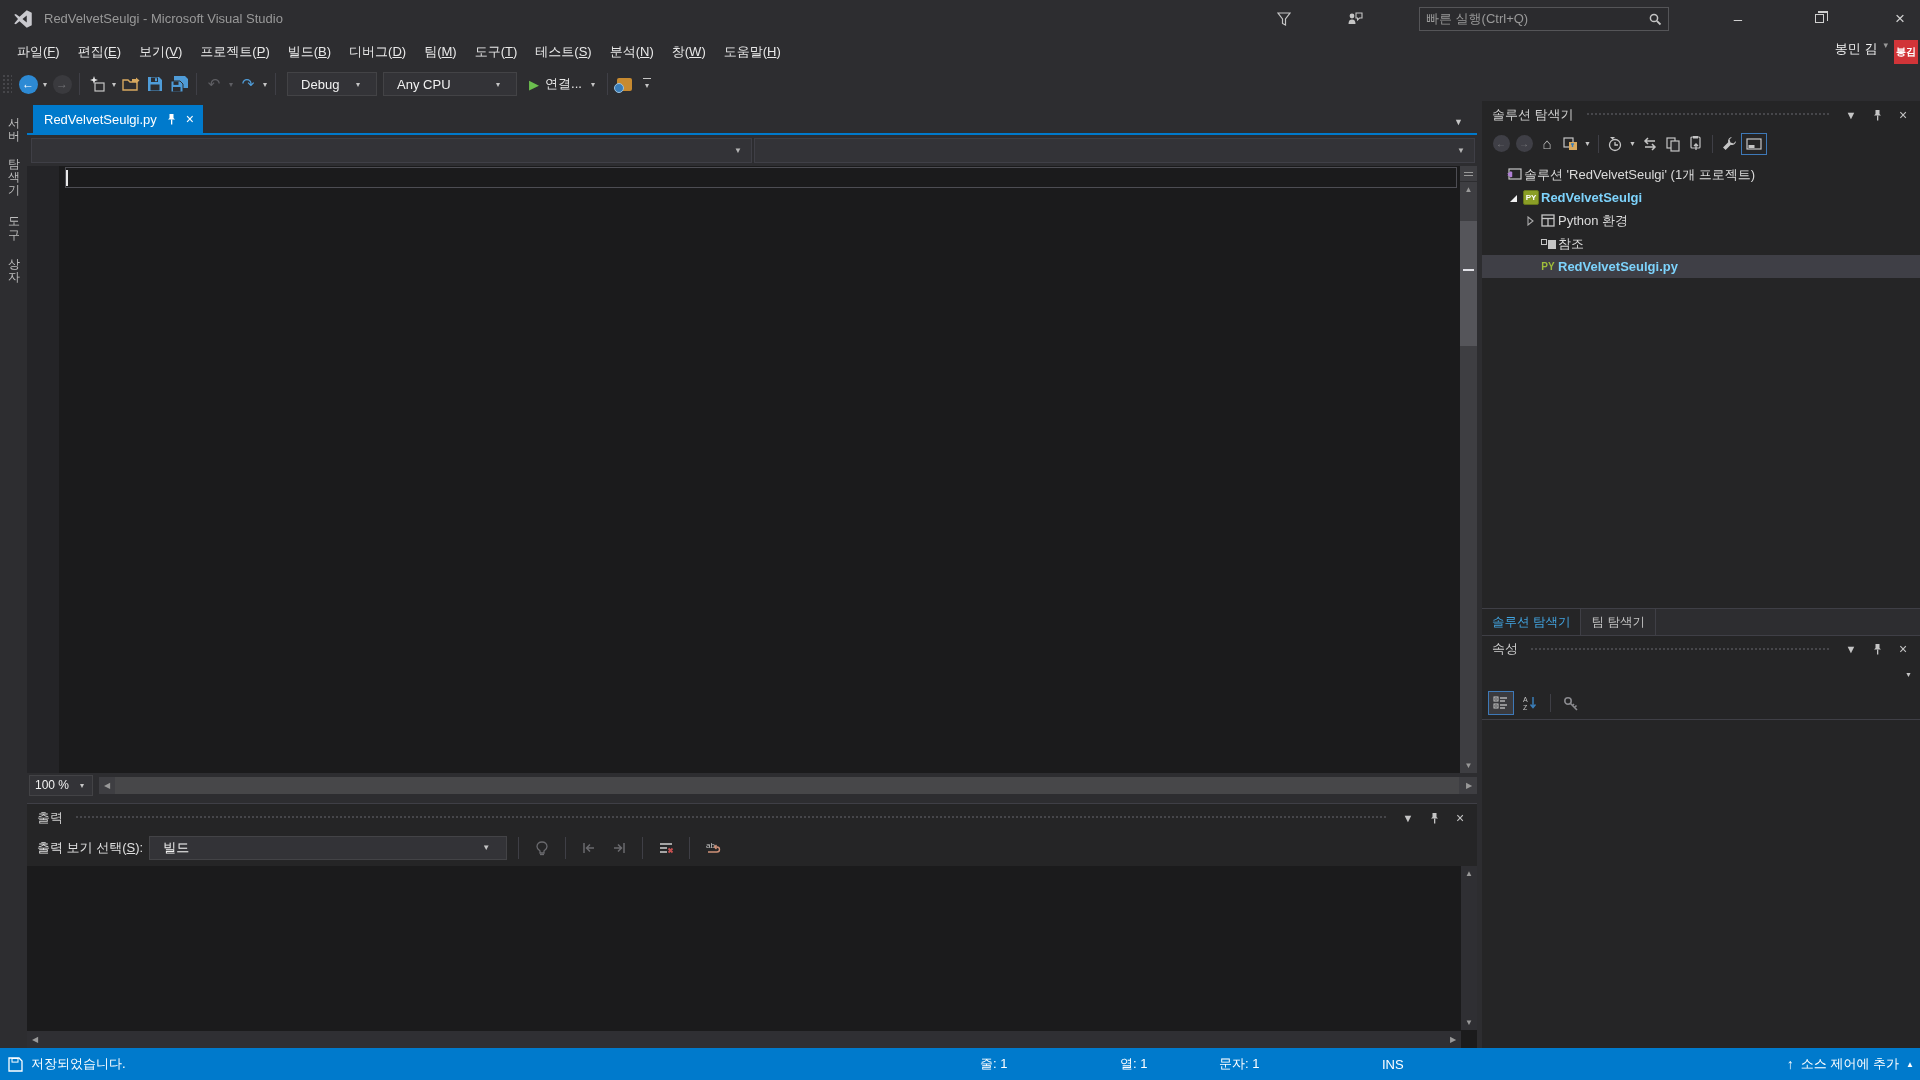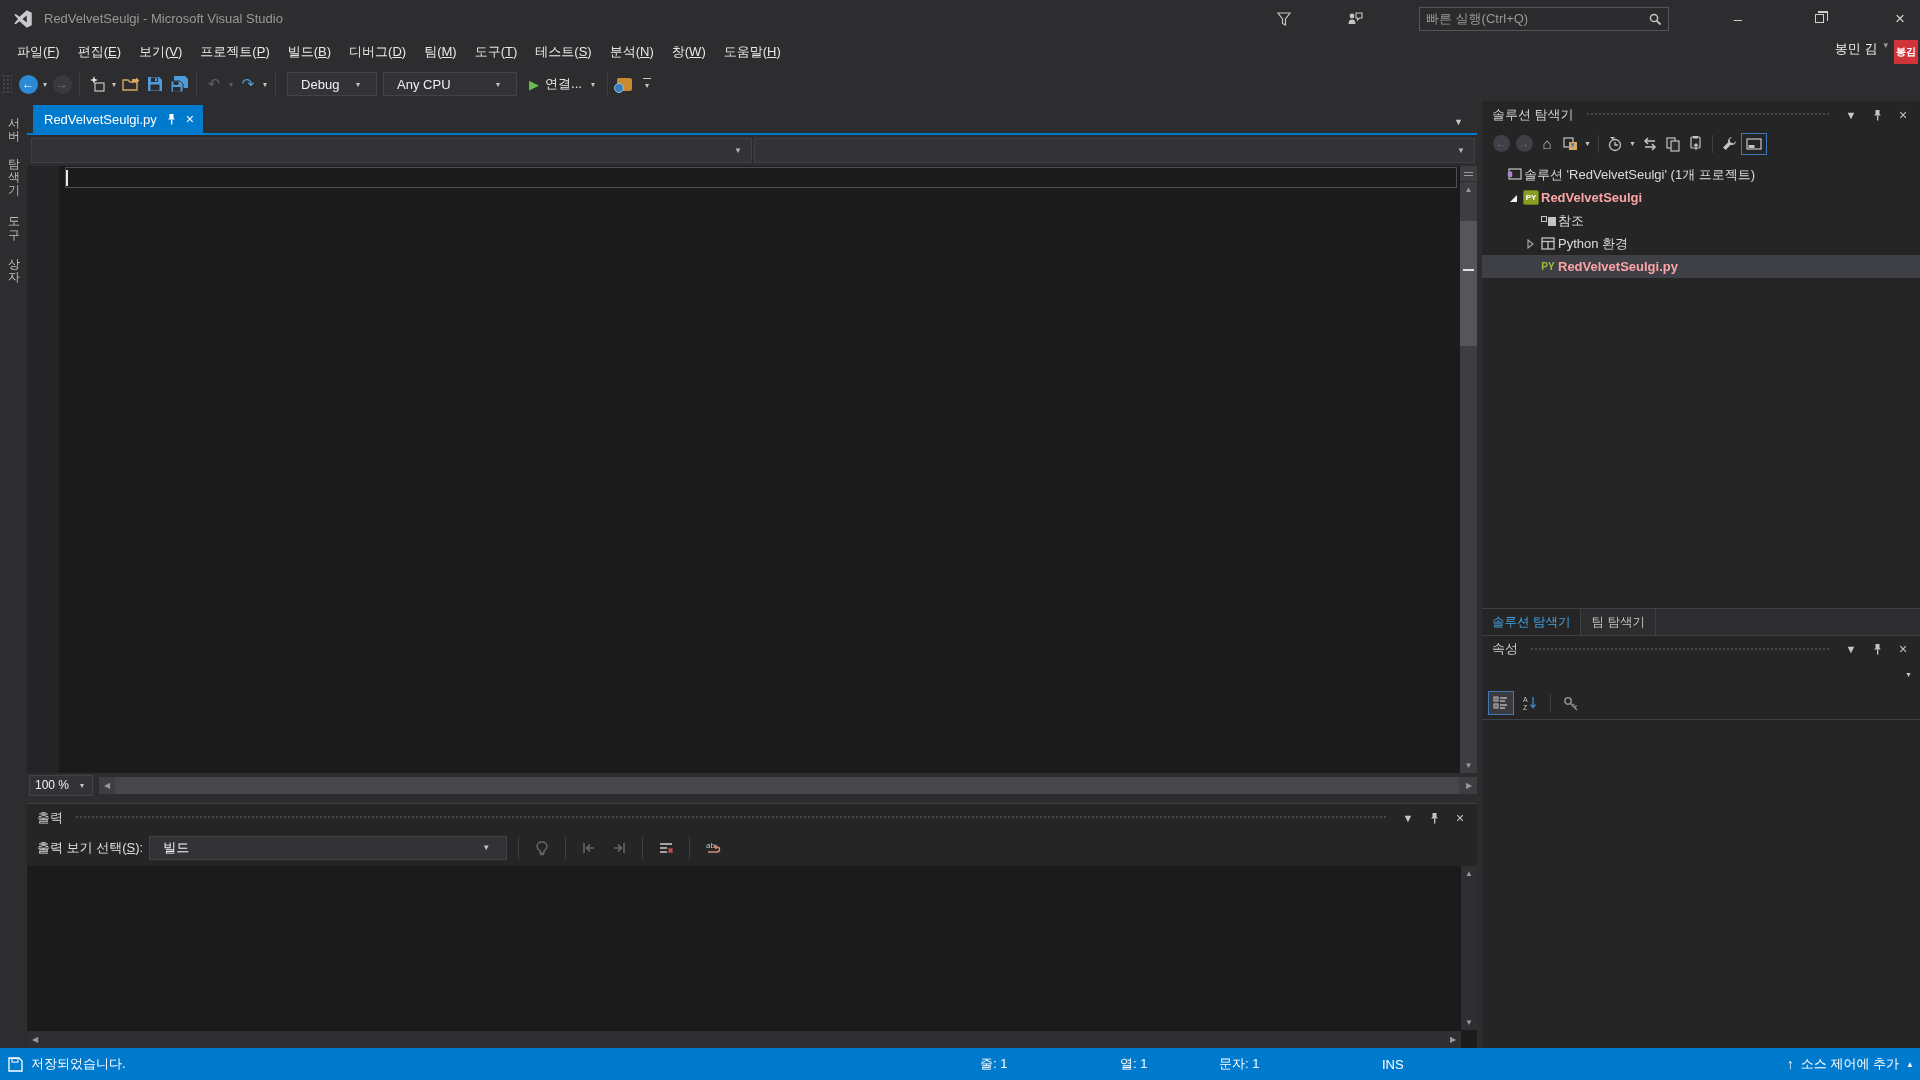--- a/index.html
+++ b/index.html
@@ -132,21 +132,21 @@
      display:flex; align-items:center; justify-content:center; font-size:10px; }
   .se-sep { width:1px; height:18px; background:#3F3F46; margin:0 4px; }
   .mini-caret { color:#C5C5C5; font-size:7px; padding:0 2px; }
   .preview-btn { width:26px; height:22px; border:1px solid #3E79B8; display:flex; align-items:center; justify-content:center; }
   .se-search { height:29px; padding:2px 1px; border-top:1px solid #3F3F46; border-bottom:1px solid #3F3F46;
      display:flex; align-items:center; background:#252526; }
   .se-search-text { color:#7F7F7F; padding-left:8px; flex:1; }
   .tree { flex:431 1 0; overflow:hidden; padding-top:4px; }
   .tree-row { height:23px; display:flex; align-items:center; color:#DCDCDC; white-space:nowrap; }
   .tree-row.selected { background:#3F3F46; color:#FFFFFF; }
-  .tree-row.bold .tree-label { font-weight:bold; color:#fca5a5; }
+  .tree-row.bold .tree-label { font-weight:bold; color:#7dd3fc; }
   .expander { width:16px; display:flex; align-items:center; justify-content:center; flex:0 0 auto; }
   .tree-icon { width:20px; display:flex; align-items:center; justify-content:center; flex:0 0 auto; }
   .py-badge { width:16px; height:15px; background:#8A9E26; border:1px solid #66761B; border-radius:2px;
      color:#fff; font-size:8px; font-weight:bold; display:flex; align-items:center; justify-content:center; }
   .py-text { color:var(--pygreen,#9FBD3B); font-weight:bold; font-size:10px; }
   .ref-icon { display:flex; align-items:flex-end; gap:1px; }
   .ref-icon .b1 { width:6px; height:6px; border:1px solid #C5C5C5; margin-bottom:4px; }
   .ref-icon .b2 { width:8px; height:9px; background:#C5C5C5; }
   .se-tabs { height:27px; border-top:1px solid #3F3F46; background:#2D2D30; display:flex; align-items:stretch; }
   .se-tab { padding:0 10px; display:flex; align-items:center; font-size:12.5px; color:#C5C5C5; border-right:1px solid #3F3F46; }
@@ -529,43 +529,43 @@
               <svg width="10" height="10" viewBox="0 0 10 10">
                 <polygon points="9,2 9,9 2,9" fill="#F1F1F1"></polygon>
               </svg>
             </span>
             <span class="tree-icon">
               <span class="py-badge">PY</span>
             </span>
             <span class="tree-label">RedVelvetSeulgi</span>
           </div>
           <div class="tree-row" style="padding-left: 40px;">
+            <span class="expander">
+              <svg width="10" height="10" viewBox="0 0 10 10">
+                <polygon points="3,1 8,5 3,9" fill="none" stroke="#ABABAB" stroke-width="1.1"></polygon>
+              </svg>
+            </span>
+            <span class="tree-icon">
+              <svg width="14" height="13" viewBox="0 0 14 13">
+                <rect x="1" y="1" width="12" height="11" fill="none" stroke="#C5C5C5" stroke-width="1.3"></rect>
+                <line x1="1" y1="4.5" x2="13" y2="4.5" stroke="#C5C5C5" stroke-width="1.3"></line>
+                <line x1="7" y1="4.5" x2="7" y2="12" stroke="#C5C5C5" stroke-width="1.3"></line>
+              </svg>
+            </span>
+            <span class="tree-label">Python 환경</span>
+          </div>
+          <div class="tree-row" style="padding-left: 40px;">
             <span class="expander"></span>
             <span class="tree-icon">
               <span class="ref-icon">
                 <span class="b1"></span>
                 <span class="b2"></span>
               </span>
             </span>
             <span class="tree-label">참조</span>
-          </div>
-          <div class="tree-row" style="padding-left: 40px;">
-            <span class="expander">
-              <svg width="10" height="10" viewBox="0 0 10 10">
-                <polygon points="3,1 8,5 3,9" fill="none" stroke="#ABABAB" stroke-width="1.1"></polygon>
-              </svg>
-            </span>
-            <span class="tree-icon">
-              <svg width="14" height="13" viewBox="0 0 14 13">
-                <rect x="1" y="1" width="12" height="11" fill="none" stroke="#C5C5C5" stroke-width="1.3"></rect>
-                <line x1="1" y1="4.5" x2="13" y2="4.5" stroke="#C5C5C5" stroke-width="1.3"></line>
-                <line x1="7" y1="4.5" x2="7" y2="12" stroke="#C5C5C5" stroke-width="1.3"></line>
-              </svg>
-            </span>
-            <span class="tree-label">Python 환경</span>
           </div>
           <div class="tree-row selected bold" style="padding-left: 40px;">
             <span class="expander"></span>
             <span class="tree-icon">
               <span class="py-text">PY</span>
             </span>
             <span class="tree-label">RedVelvetSeulgi.py</span>
           </div>
         </div>
       <div class="se-tabs" id="seTabs">

